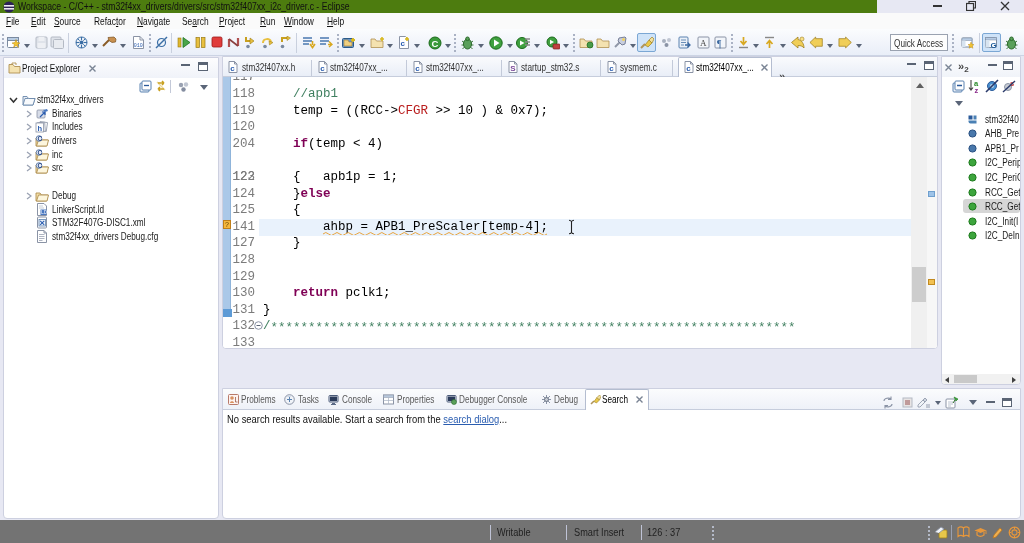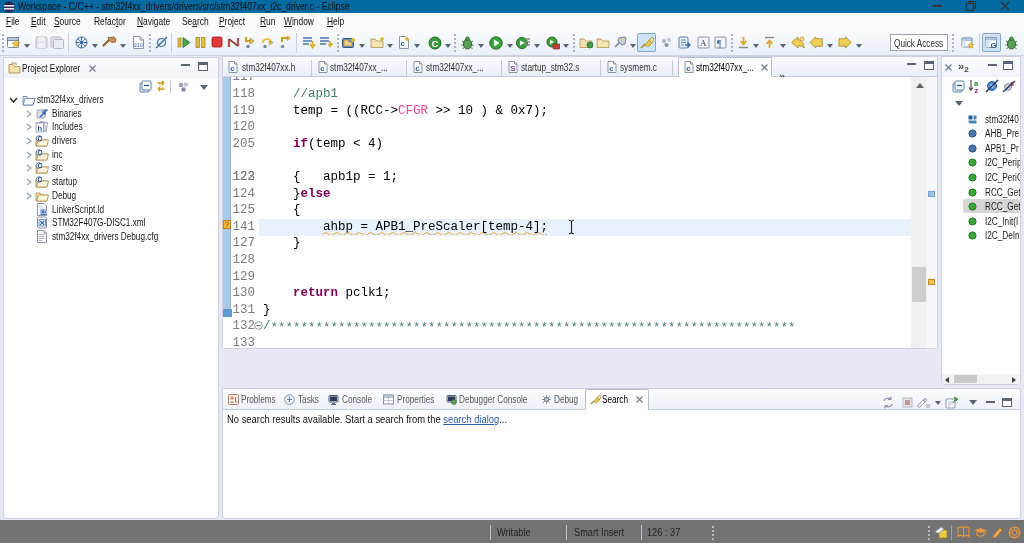--- a/index.html
+++ b/index.html
@@ -1,19 +1,19 @@
 <!DOCTYPE html>
 <html><head>
 <meta charset="utf-8">
 <style>
   * { margin:0; padding:0; box-sizing:border-box; }
   html,body { width:1024px; height:543px; overflow:hidden; }
   body { font-family:"Liberation Sans", sans-serif; position:relative; background:#e7e8f3; }
   .abs { position:absolute; }
-  #titlebar { left:0; top:0; width:1024px; height:13px; background:#0369a1;padding-left:40px; }
+  #titlebar { left:0; top:0; width:877px; height:13px; background:#4d7c0f;padding-left:40px; }
   #titletext { left:18px; top:1px; font-size:10px; transform:scaleX(0.865); transform-origin:0 0; color:#111; white-space:nowrap; }
   #menubar { left:0; top:13px; width:1024px; height:16px; background:#fafafa; font-size:11px; color:#111; }
   .mi { position:absolute; top:2px; white-space:nowrap; font-size:10.5px; transform:scaleX(0.8); transform-origin:0 0; }
   .mi u { text-decoration:underline; }
   #toolbar { left:0; top:29px; width:1024px; height:27px;
      background:linear-gradient(#fbfcfe,#e9eef8); border-bottom:1px solid #ccd4e4; }
   .panel { position:absolute; background:#fff; border:1px solid #cdd0e0; border-radius:0 0 4px 4px; }
   #statusbar { left:0; top:520px; width:1024px; height:23px; background:#737373; border-top:none; font-size:10px; color:#222; }
   .sbtxt { position:absolute; top:7px; font-size:10px; transform:scaleX(0.92); transform-origin:0 0; }
   .sbsep { position:absolute; top:5px; width:1px; height:15px; background:#bfc3d6; }
@@ -26,21 +26,21 @@
   .trow { position:absolute; left:0; width:174px; height:14px; font-size:10px; color:#1a1a1a;text-decoration:underline; }
   .exp { position:absolute; }
   .etabsep { position:absolute; top:3px; width:1px; height:16px; background:#c3cad9; }
   .eticon { position:absolute; top:4px; width:10px; height:12px; }
   .etlab { position:absolute; top:5px; color:#333; }
   .cl { position:absolute; left:0; width:700px; height:17px; font-family:"Liberation Mono", monospace; font-size:12.5px; line-height:16.6px; white-space:pre; color:#000; }
   .ln { position:absolute; left:0; width:32px; text-align:right; color:#7b7b7b; }
   .cd { position:absolute; left:40px; }
   .kw { color:#7f0055; font-weight:bold; }
   .cm { color:#3f7f5f; }
-  .fld { color:#ec4899; }
+  .fld { color:#b91c1c; }
   .orow { position:absolute; left:0; width:78px; height:14px; }
   .oic { position:absolute; left:26px; top:2.5px; width:9px; height:9px; }
   .olab { position:absolute; left:43px; top:1.5px; font-size:10px; color:#1a1a1a; }
   .btic { position:absolute; top:5px; width:11px; height:11px; }
   .btlab { position:absolute; top:5px; color:#595959; }
 </style>
 </head>
 <body>
 
 <div id="titlebar" class="abs">
@@ -381,32 +381,20 @@
         <path d="M1 1 L5 4 L1 7" fill="none" stroke="#9aa2b2" stroke-width="1.3"></path>
       </svg>
   <svg class="abs" style="left:31px; top:1px" width="15" height="12" viewBox="0 0 15 12">
         <path d="M1 3 H5 L6.5 5 H13 L11.5 11 H1 Z" fill="#f4dfa8" stroke="#b09050" stroke-width="0.9"></path>
         <path d="M6.5 5 H13.5 L12 11 H1.5 L3.5 5 Z" fill="#fdf6dd" stroke="#b09050" stroke-width="0.9"></path>
         <circle cx="4" cy="3.5" r="2.8" fill="#e8eef8" stroke="#4a6a9a" stroke-width="0.8"></circle>
         <text x="2.4" y="6" font-size="6.5" font-family="Liberation Sans" font-weight="bold" fill="#2a4a8a">C</text>
       </svg>
   <span class="t abs" style="left:48px; top:1px">inc</span>
  </div>
- <div class="trow" style="top:117px">
-  <svg class="exp" style="left:22px; top:3px" width="6" height="8" viewBox="0 0 6 8">
-        <path d="M1 1 L5 4 L1 7" fill="none" stroke="#9aa2b2" stroke-width="1.3"></path>
-      </svg>
-  <svg class="abs" style="left:31px; top:1px" width="15" height="12" viewBox="0 0 15 12">
-        <path d="M1 3 H5 L6.5 5 H13 L11.5 11 H1 Z" fill="#f4dfa8" stroke="#b09050" stroke-width="0.9"></path>
-        <path d="M6.5 5 H13.5 L12 11 H1.5 L3.5 5 Z" fill="#fdf6dd" stroke="#b09050" stroke-width="0.9"></path>
-        <circle cx="4" cy="3.5" r="2.8" fill="#e8eef8" stroke="#4a6a9a" stroke-width="0.8"></circle>
-        <text x="2.4" y="6" font-size="6.5" font-family="Liberation Sans" font-weight="bold" fill="#2a4a8a">C</text>
-      </svg>
-  <span class="t abs" style="left:48px; top:1px">startup</span>
- </div>
  <div class="trow" style="top:131px">
   <svg class="exp" style="left:22px; top:3px" width="6" height="8" viewBox="0 0 6 8">
         <path d="M1 1 L5 4 L1 7" fill="none" stroke="#9aa2b2" stroke-width="1.3"></path>
       </svg>
   <svg class="abs" style="left:31px; top:1px" width="15" height="12" viewBox="0 0 15 12">
         <path d="M1 3 H5 L6.5 5 H13 L11.5 11 H1 Z" fill="#f4dfa8" stroke="#b09050" stroke-width="0.9"></path>
         <path d="M6.5 5 H13.5 L12 11 H1.5 L3.5 5 Z" fill="#fdf6dd" stroke="#b09050" stroke-width="0.9"></path>
       </svg>
   <span class="t abs" style="left:48px; top:1px">Debug</span>
  </div>
@@ -481,21 +469,21 @@
     </svg>
 
  <div class="abs" id="codearea" style="left:0; top:20px; width:714px; height:297px; background:#fff; overflow:hidden;">
    <div class="abs" style="left:0; top:0; width:8px; height:239px; background:#aac8e8; border-right:1px solid #8fb4da;"></div>
    <div class="abs" style="left:0; top:232px; width:9px; height:8px; background:#5e9bd6;"></div>
    <div class="abs" style="left:36px; top:141.5px; width:652px; height:17px; background:#e9f2fc;"></div>
    <div class="cl" style="top:-7.7px"><span class="ln">117</span></div>
    <div class="cl" style="top:8.9px"><span class="ln">118</span><span class="cd"><span class="cm">    //apb1</span></span></div>
    <div class="cl" style="top:25.5px"><span class="ln">119</span><span class="cd">    temp = ((RCC-&gt;<span class="fld">CFGR</span> &gt;&gt; 10 ) &amp; 0x7);</span></div>
    <div class="cl" style="top:42.1px"><span class="ln">120</span></div>
-   <div class="cl" style="top:58.7px"><span class="ln">205</span><span class="cd">    <span class="kw">if</span>(temp &lt; 4)</span></div>
+   <div class="cl" style="top:58.7px"><span class="ln">204</span><span class="cd">    <span class="kw">if</span>(temp &lt; 4)</span></div>
    <div class="cl" style="top:92px"><span class="ln">122</span><span class="cd">    {</span></div>
    <div class="cl" style="top:91.9px"><span class="ln">123</span><span class="cd">        apb1p = 1;</span></div>
    <div class="cl" style="top:108.5px"><span class="ln">124</span><span class="cd">    }<span class="kw">else</span></span></div>
    <div class="cl" style="top:125.1px"><span class="ln">125</span><span class="cd">    {</span></div>
    <div class="cl" style="top:141.7px"><span class="ln">141</span><span class="cd">        ahbp = APB1_PreScaler[temp-4];</span></div>
    <div class="cl" style="top:158.3px"><span class="ln">127</span><span class="cd">    }</span></div>
    <div class="cl" style="top:174.9px"><span class="ln">128</span></div>
    <div class="cl" style="top:191.5px"><span class="ln">129</span></div>
    <div class="cl" style="top:208.1px"><span class="ln">130</span><span class="cd">    <span class="kw">return</span> pclk1;</span></div>
    <div class="cl" style="top:224.7px"><span class="ln">131</span><span class="cd">}</span></div>

